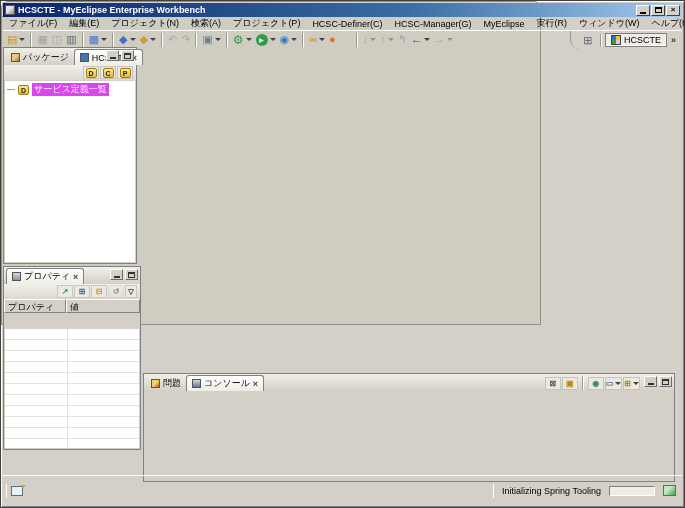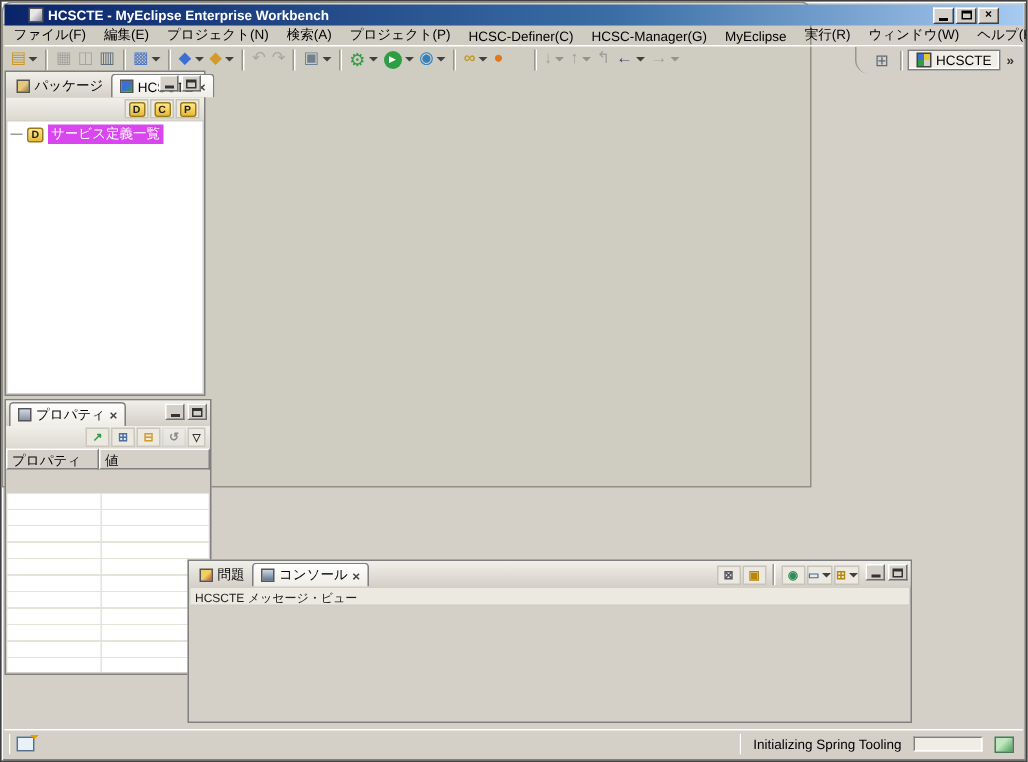--- a/index.html
+++ b/index.html
@@ -5,21 +5,21 @@
   * { margin:0; padding:0; box-sizing:border-box; }
   html,body { width:685px; height:508px; background:#808080; }
   body { font-family:"Liberation Sans", sans-serif; font-size:9px; color:#000; }
 
   .window { position:relative; width:685px; height:508px; background:#d4d0c8;
     border:1px solid #404040; box-shadow:inset 1px 1px 0 #fff, inset -1px -1px 0 #808080; overflow:hidden; }
 
   
   .titlebar { position:absolute; left:2px; top:2px; right:2px; height:14px;
     background:linear-gradient(90deg,#0a246a 0%,#3a6ea5 60%,#a6caf0 100%);
-    display:flex; align-items:center; padding:0 16px; }
+    display:flex; align-items:center; padding:0 2px; }
   .app-icon { width:10px; height:10px; margin-right:3px;
     background:linear-gradient(135deg,#e8e8e8 40%,#8a8a9a 100%); border:1px solid #555; }
   .title-text { color:#fff; font-weight:bold; font-size:9px; white-space:nowrap; flex:1; }
   .win-btns { display:flex; gap:1px; }
   .win-btn { width:14px; height:11px; background:#d4d0c8; border:1px solid;
     border-color:#fff #404040 #404040 #fff; display:flex; align-items:center; justify-content:center;
     font-size:8px; font-weight:bold; line-height:1; }
   .glyph-min { width:6px; height:2px; background:#000; margin-top:5px; }
   .glyph-restore { width:7px; height:6px; border:1px solid #000; border-top-width:2px; position:relative; }
 
@@ -115,36 +115,36 @@
   .prop-body { position:absolute; left:1px; right:1px; top:62px; bottom:1px; background:#fff;
     background-image:repeating-linear-gradient(#fff 0, #fff 10px, #e4e2da 10px, #e4e2da 11px); }
   .prop-colline { position:absolute; left:62px; top:0; bottom:0; width:1px; background:#e4e2da; }
 
   
   .editor { left:142px; top:46px; width:540px; height:324px; background:#cfccc2;
     border:1px solid #928f82; border-radius:7px 7px 0 0; }
   .editor-head { height:15px; background:#d8d5cc; border-bottom:1px solid #aaa79b; border-radius:7px 7px 0 0; }
 
   
-  .consoleview { left:124px; top:372px; width:483px; height:109px; }
+  .consoleview { left:142px; top:372px; width:532px; height:109px; }
   .console-toolbar { position:absolute; right:34px; top:2px; display:flex; align-items:center; gap:1px; }
   .console-sub { position:absolute; left:1px; right:1px; top:18px; height:12px; background:#ece9e1;
     font-size:8px; padding:1px 3px; color:#222; border-bottom:1px solid #d0cdc4; }
   .console-body { position:absolute; left:1px; right:1px; top:30px; bottom:1px; background:#fff; }
   .console-text { position:absolute; left:2px; top:1px; right:16px; bottom:16px; overflow:hidden;
     font-family:"DejaVu Sans Mono", monospace; font-size:10px; white-space:pre; }
   .sb-v { position:absolute; right:0; top:0; bottom:15px; width:15px; background:#efede6; border-left:1px solid #d4d0c8; }
   .sb-h { position:absolute; left:0; right:15px; bottom:0; height:15px; background:#efede6; border-top:1px solid #d4d0c8; }
   .sb-btn { position:absolute; width:15px; height:15px; background:#d4d0c8; border:1px solid;
     border-color:#fff #6f6f6f #6f6f6f #fff; font-size:6px; color:#333; display:flex; align-items:center; justify-content:center; }
   .sb-v .up{top:0;} .sb-v .dn{bottom:0;} .sb-h .lt{left:0;} .sb-h .rt{right:0;}
   .sb-corner { position:absolute; right:0; bottom:0; width:15px; height:15px; background:#d4d0c8; }
 
   
-  .statusbar { position:absolute; left:2px; right:2px; bottom:2px; height:19px;
+  .statusbar { position:absolute; left:2px; right:2px; bottom:2px; height:30px;
     border-top:1px solid #fff; display:flex; align-items:center; }
   .status-left { display:flex; align-items:center; padding-left:3px; gap:4px; }
   .vr { width:1px; height:14px; background:#9a978e; border-right:1px solid #fff; }
   .fastview-ico { width:12px; height:10px; border:1px solid #55708a; background:#e8f0f8; position:relative; }
   .fastview-ico::after { content:""; position:absolute; right:-3px; top:-4px; width:0; height:0;
     border-left:4px solid transparent; border-bottom:4px solid #e0a000; transform:rotate(45deg); }
   .status-right { margin-left:auto; display:flex; align-items:center; gap:8px; padding-right:6px; }
   .progress-track { width:46px; height:10px; background:#efede6; border:1px solid; border-color:#808080 #fff #fff #808080; }
   .progress-fill { width:25%; height:100%; background:#10207a; }
   .jobs-ico { width:13px; height:11px; background:linear-gradient(135deg,#bfe8bf 40%,#4a9a5a 100%); border:1px solid #4a7a5a; }
@@ -391,21 +391,20 @@
       </span>
       <span class="chrome">
         <span class="chrome-btn" data-name="console-minimize-button">
             <span class="chrome-min" data-name="minimize-icon"></span>
           </span>
         <span class="chrome-btn" data-name="console-maximize-button">
             <span class="chrome-max" data-name="maximize-icon"></span>
           </span>
       </span>
     </div>
-    <div class="console-sub" data-name="console-message-view-label">HCSCTE メッセージ・ビュー</div>
   </div>
 
   <div class="statusbar" data-name="status-bar">
     <span class="status-left">
       <span class="vr" data-name="status-separator"></span>
       <span class="fastview-ico" data-name="fast-view-icon"></span>
     </span>
     <span class="status-right">
       <span class="vr" data-name="status-separator"></span>
       <span data-name="progress-label">Initializing Spring Tooling</span>

